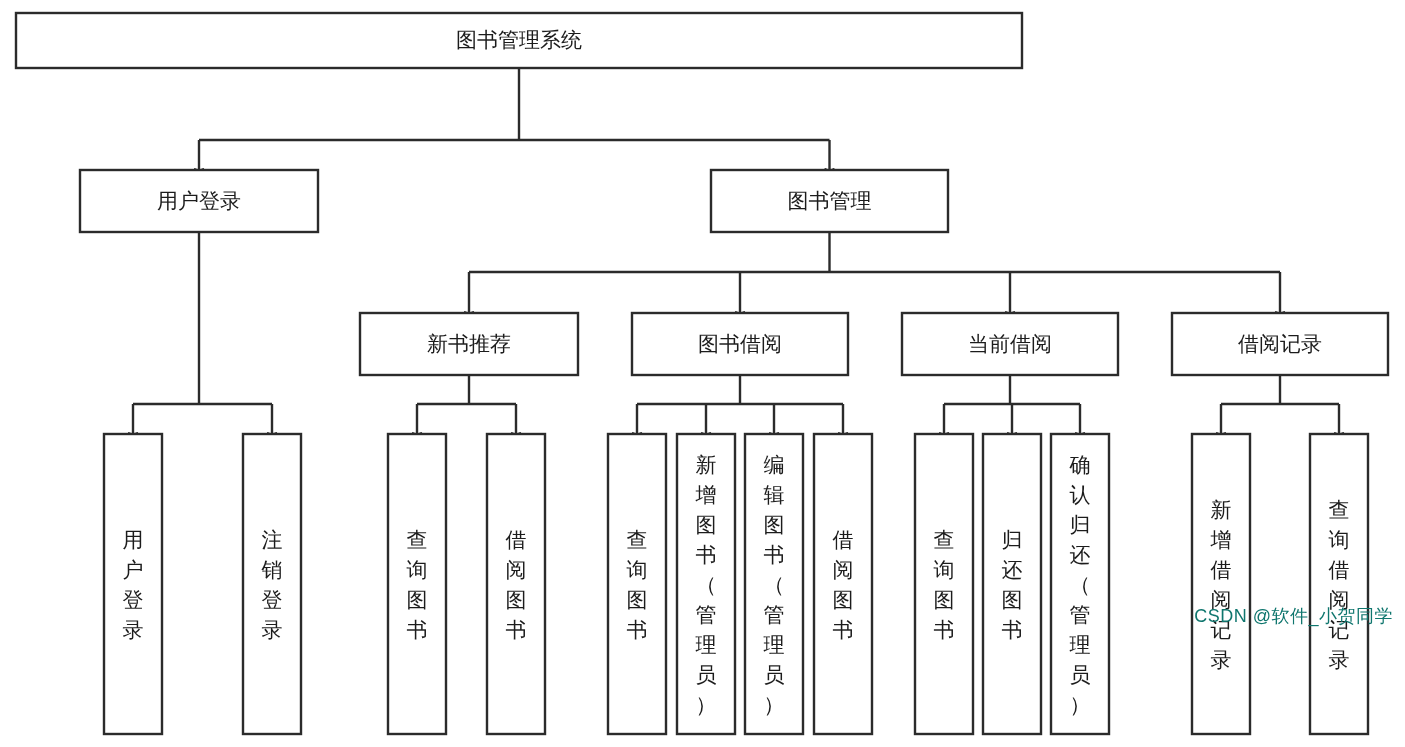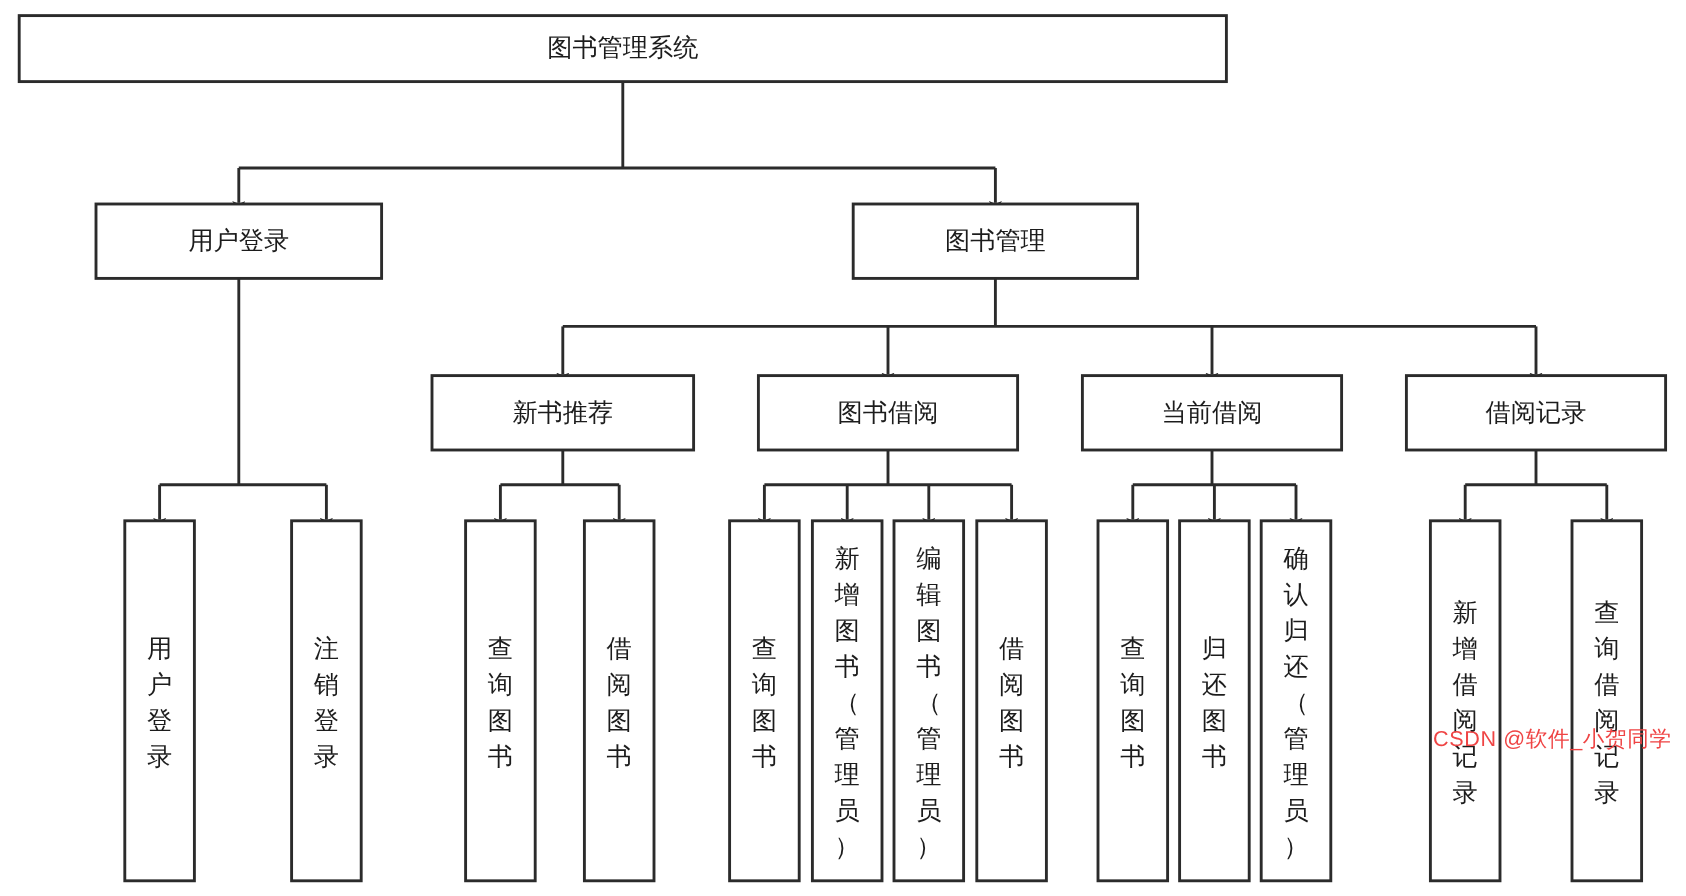--- a/index.html
+++ b/index.html
@@ -48,21 +48,21 @@
     fill: #1c1c1c;
     font-size: 21px;
     text-anchor: middle;
   }
   .watermark {
     position: absolute;
     right: 12px;
     bottom: 6px;
     font-family: "Liberation Sans", "DejaVu Sans", sans-serif;
     font-size: 18px;
-    color: #ef4444;
+    color: #0f766e;
     white-space: nowrap;
     letter-spacing: 0.5px;
   }
 </style>
 </head>
 <body>
 
 <div id="diagram-root">
   <svg class="diagram-canvas" id="diagram-canvas" viewBox="0 0 1405 747" xmlns="http://www.w3.org/2000/svg">
     <defs>

